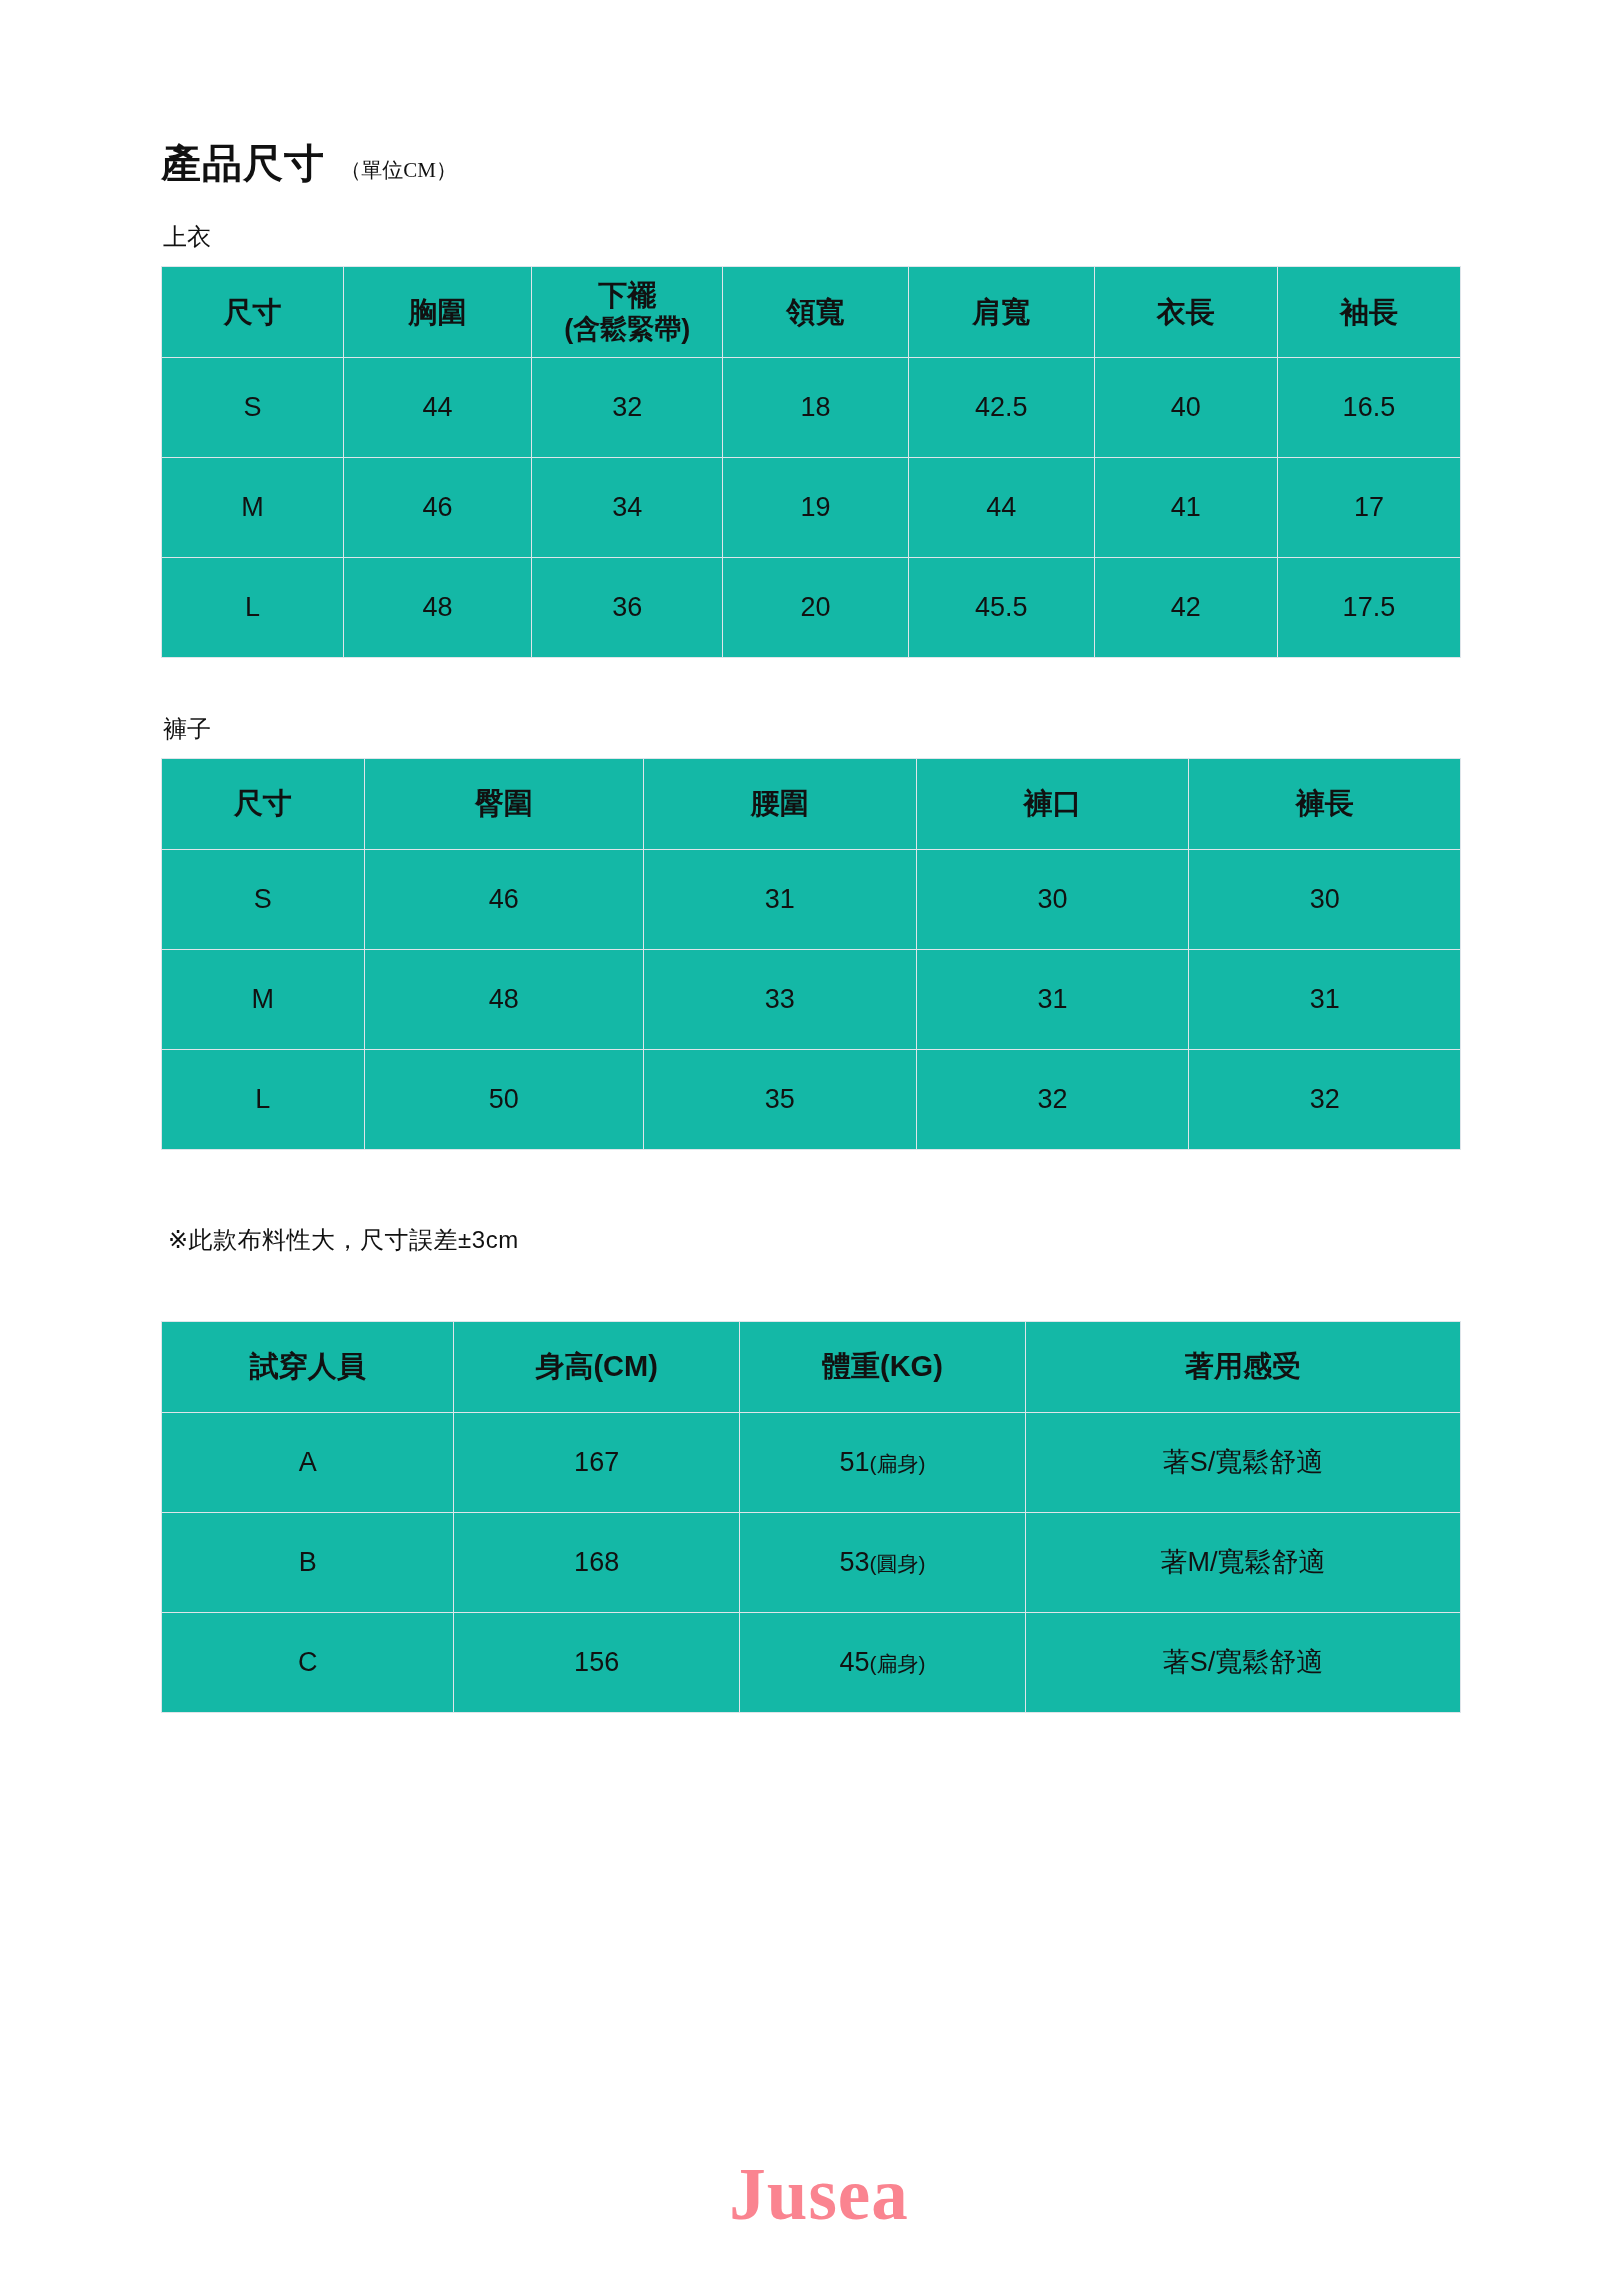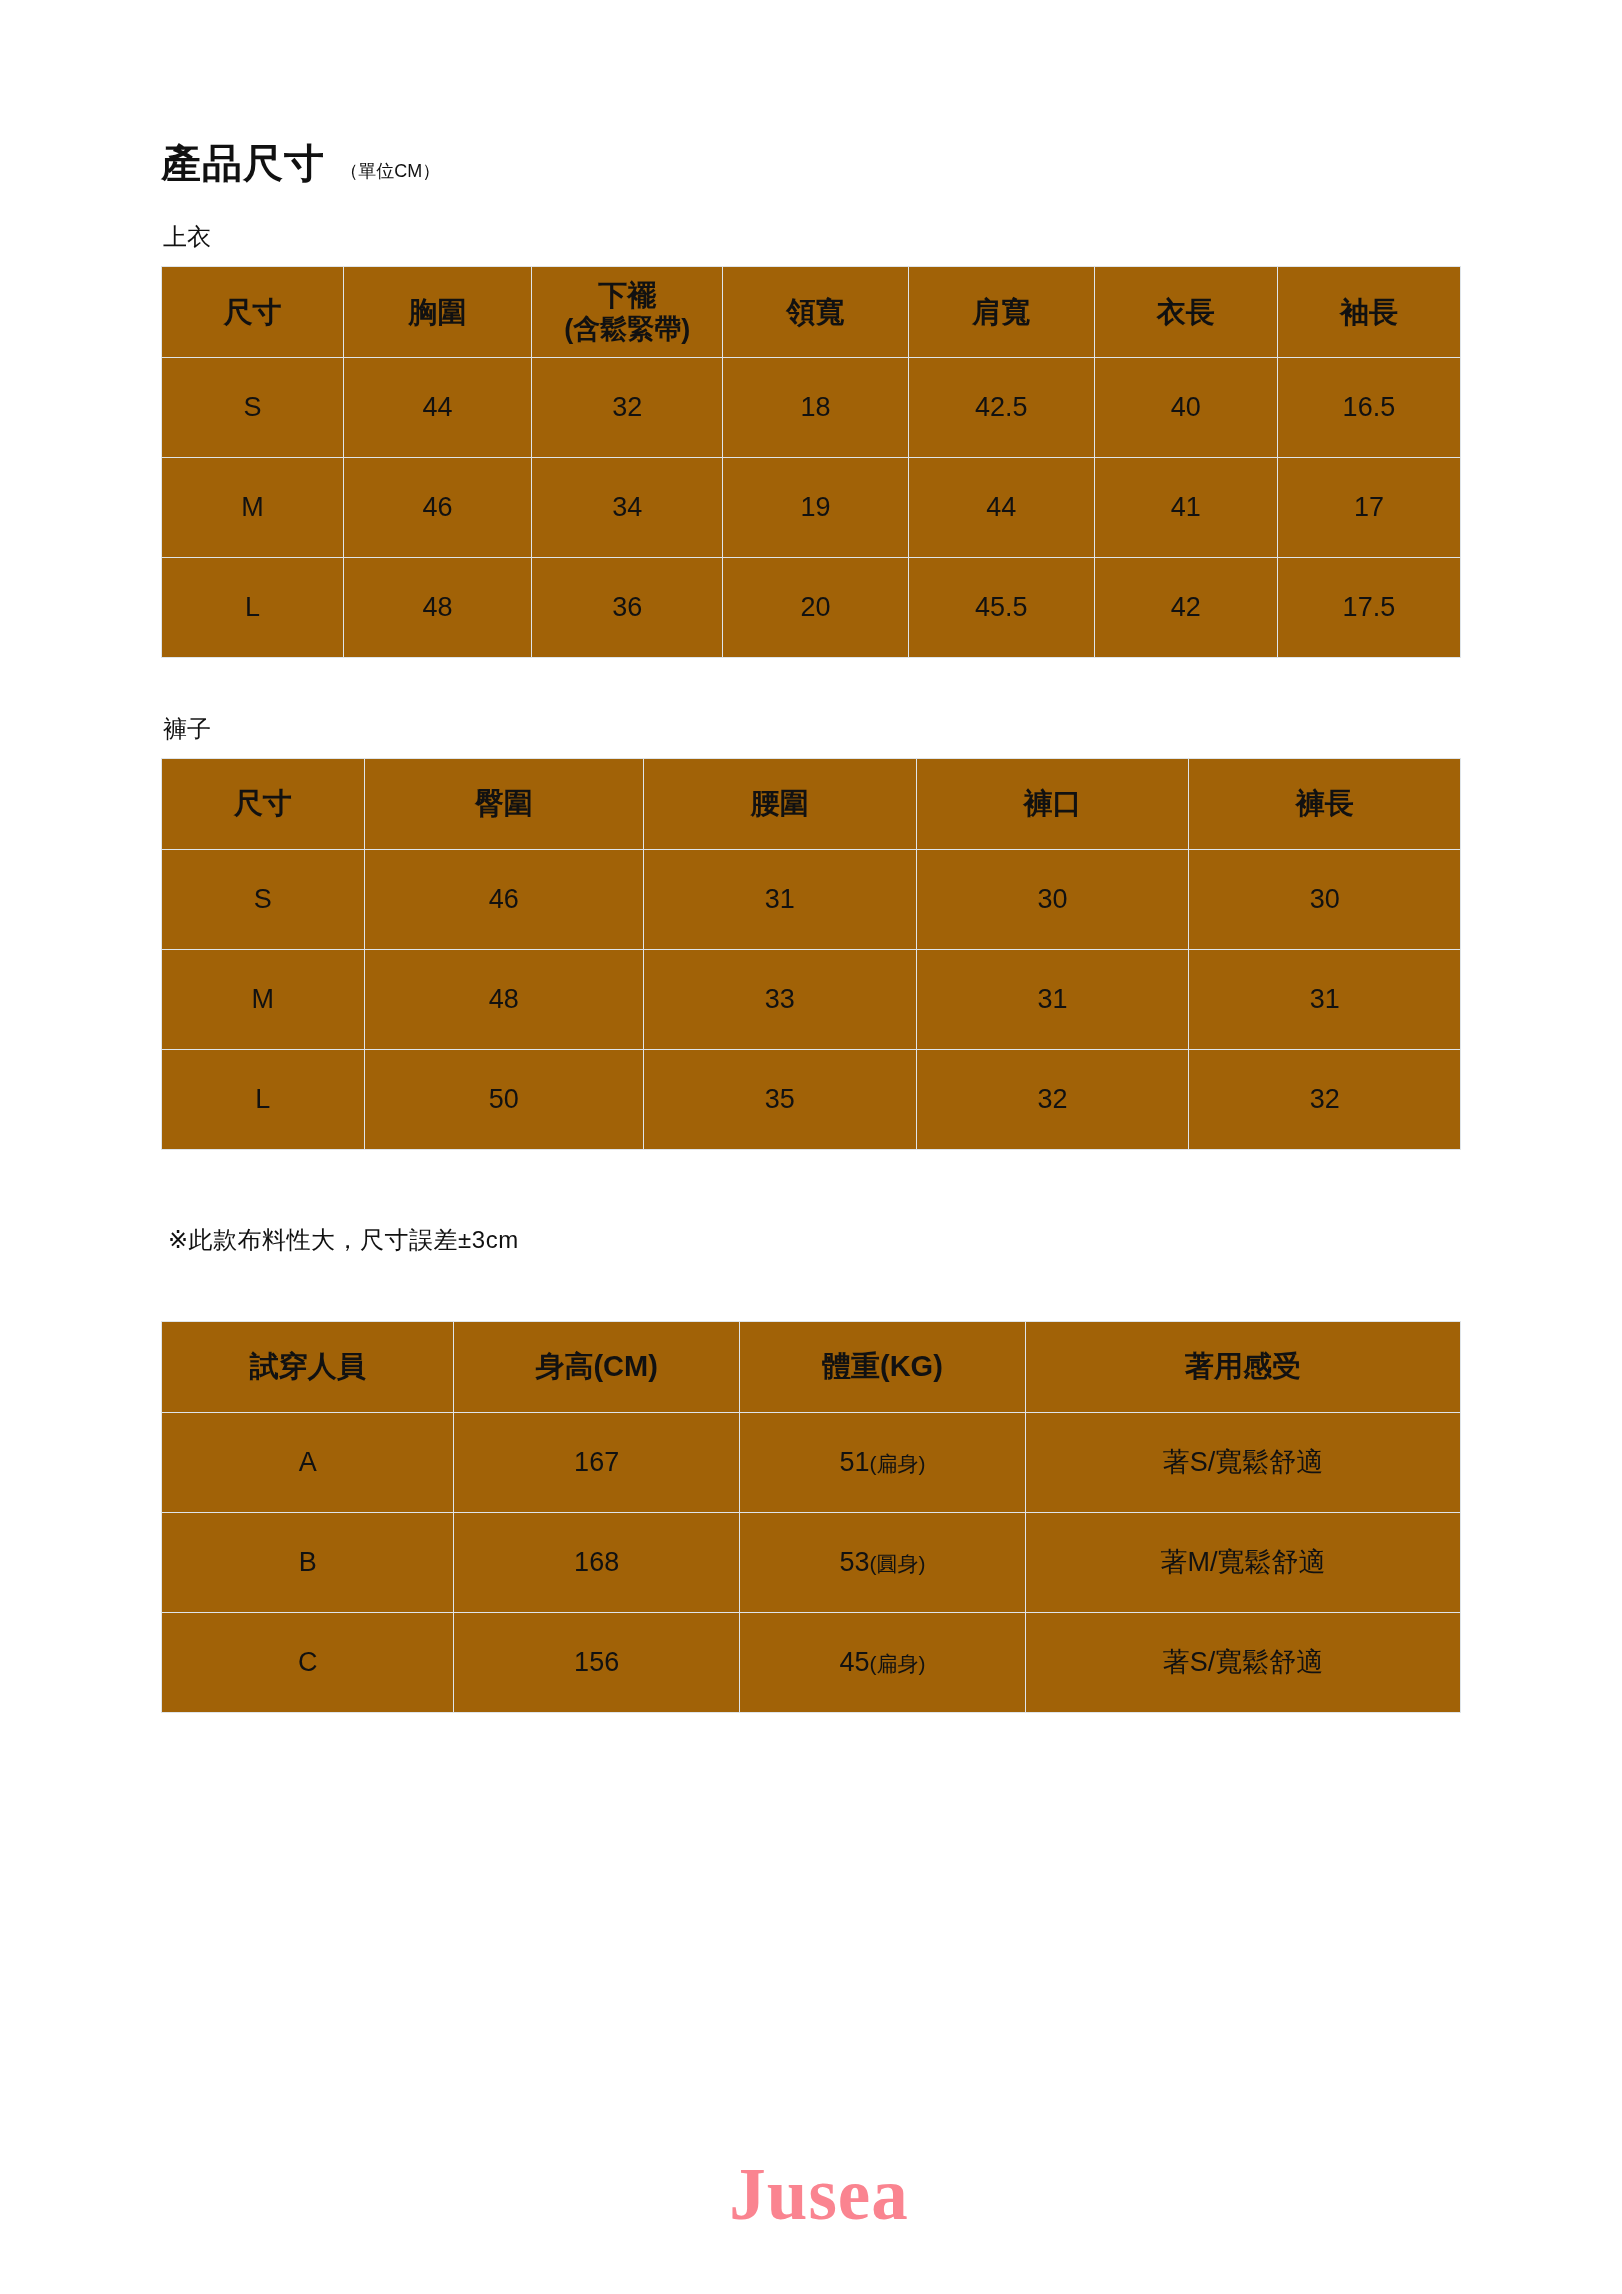--- a/index.html
+++ b/index.html
@@ -37,24 +37,25 @@
     gap: 15.3px;
     margin: 0 0 42px 0;
   }
   .doc-title {
     font-size: 40px;
     font-weight: 700;
     letter-spacing: 1px;
     line-height: 1;
   }
   .doc-title-unit {
-    font-size: 18px;
+    font-size: 21px;
     font-weight: 400;
     letter-spacing: 0px;
     line-height: 1;
+    font-family: Liberation Serif, serif;
   }
   .section-label {
     font-size: 24px;
     font-weight: 400;
     line-height: 1;
     margin: 0 0 17px 1.9px;
   }
   .sub-title {
     font-size: 38px;
     font-weight: 700;
@@ -67,21 +68,21 @@
     line-height: 1.2;
     margin: 7px;
     letter-spacing: 0.5px;
   }
 
   
   table.size-table {
     width: 100%;
     border-collapse: collapse;
     table-layout: fixed;
-    background: #a16207;
+    background: #14b8a6;
   }
   table.size-table th,
   table.size-table td {
     border: 1px solid #dfe5ea;
     text-align: center;
     vertical-align: middle;
     font-weight: 400;
     color: #111111;
     padding: 0 3.8px;
   }

